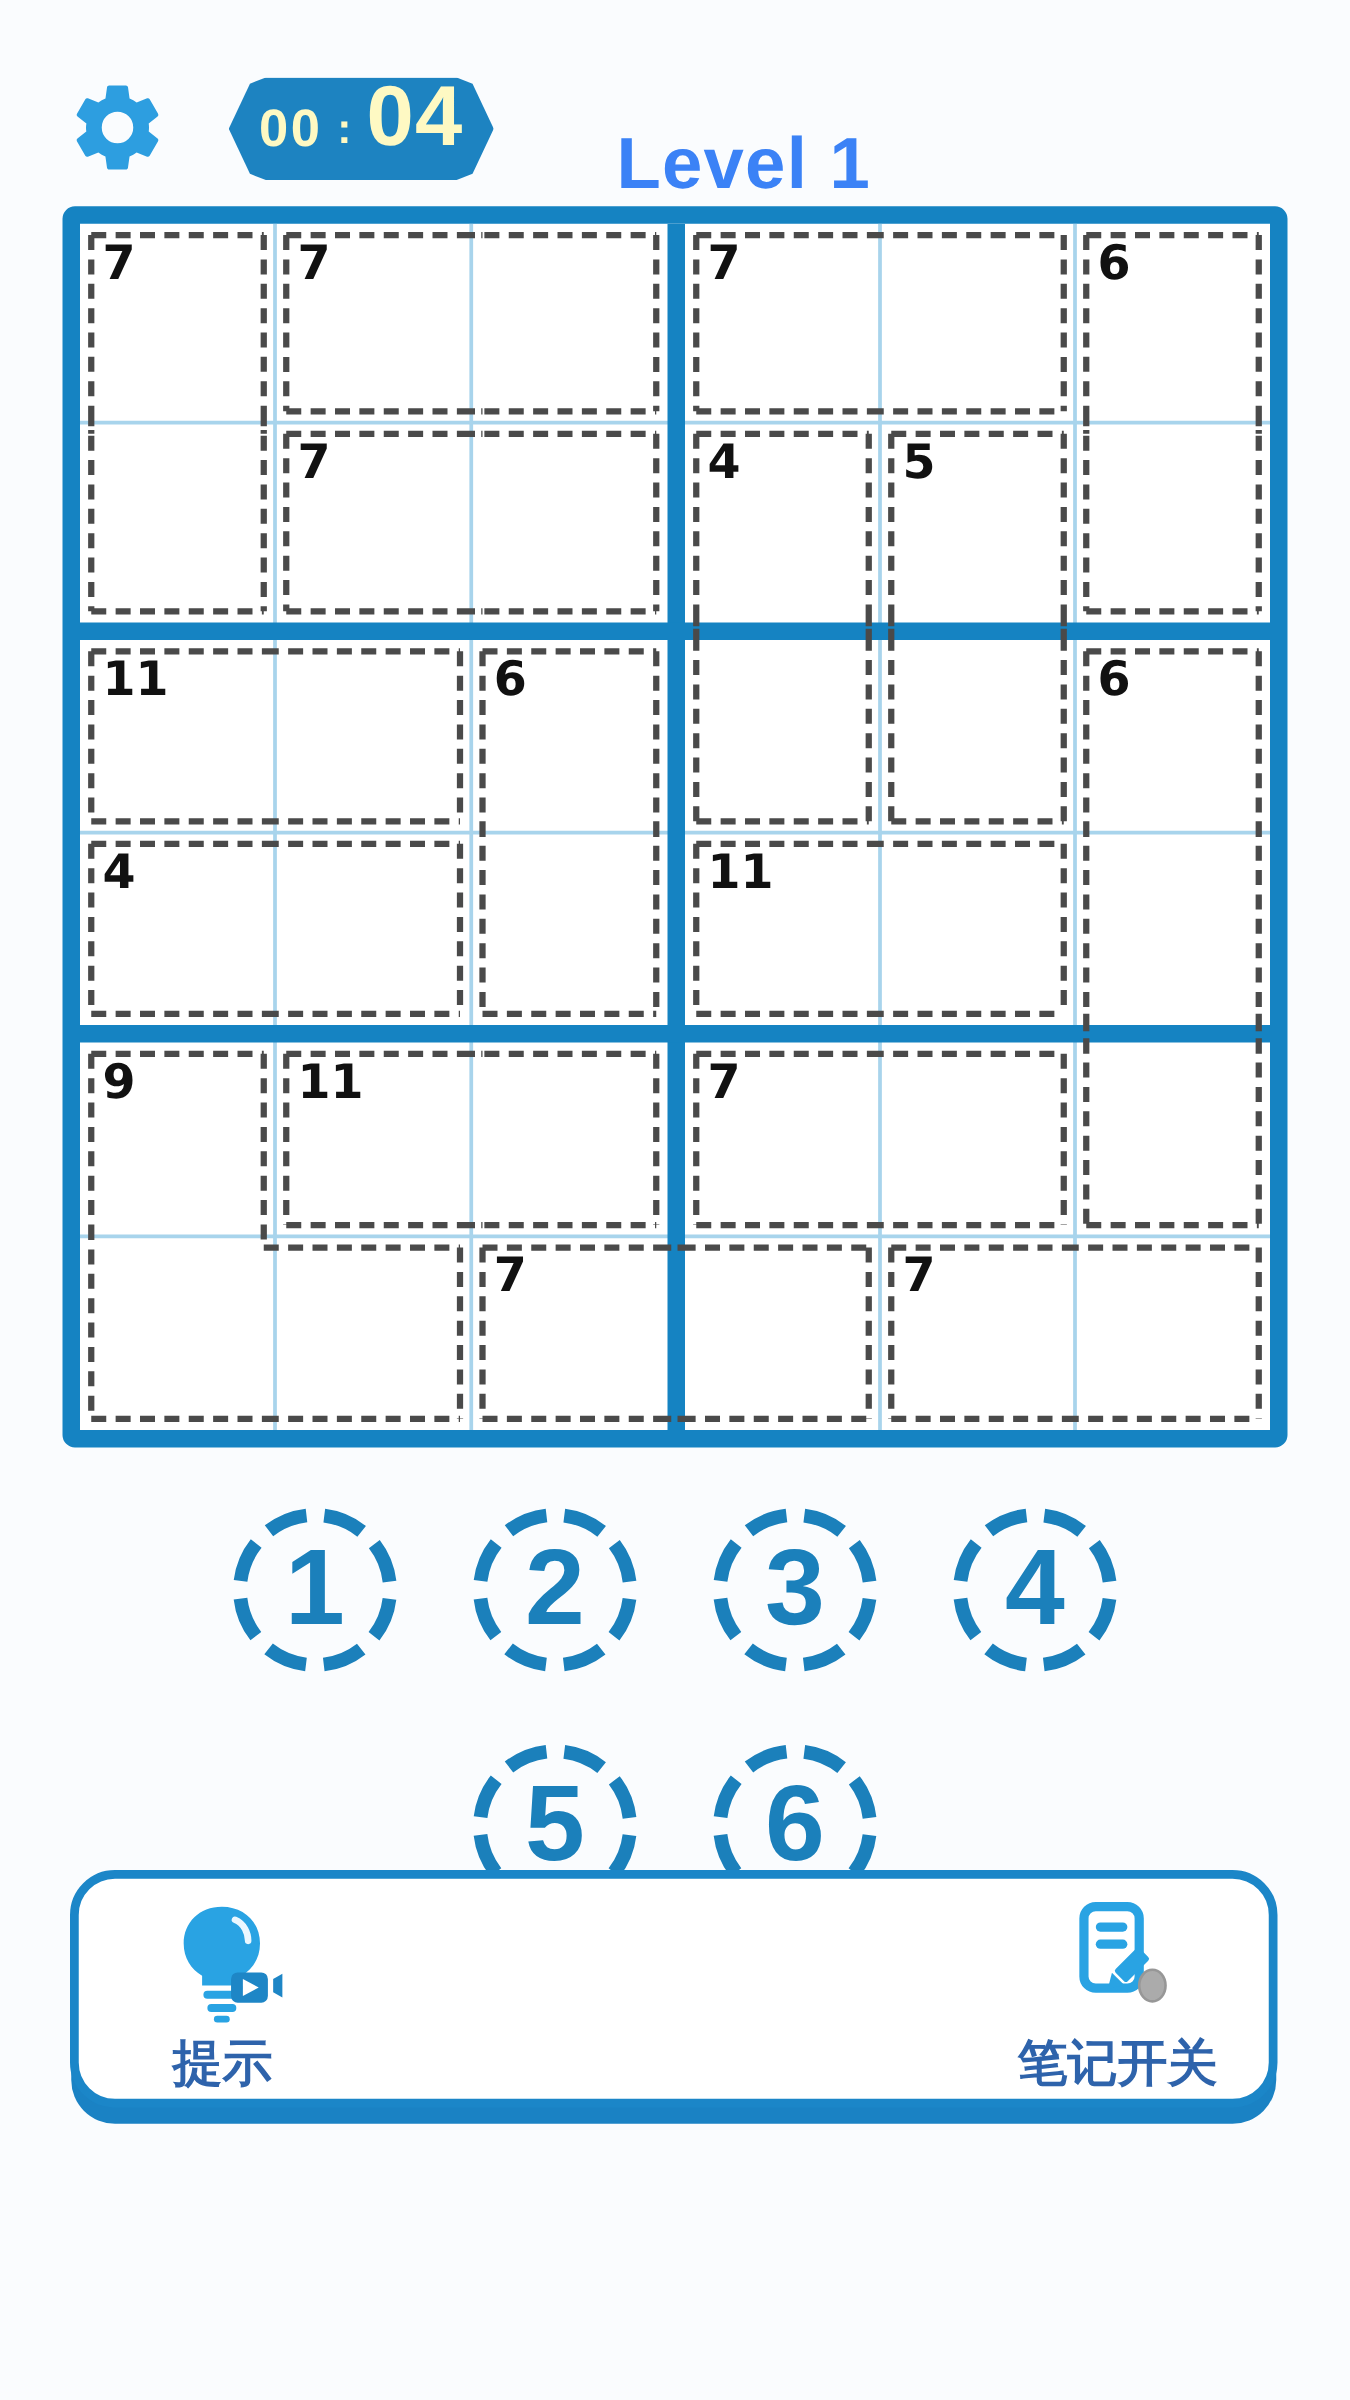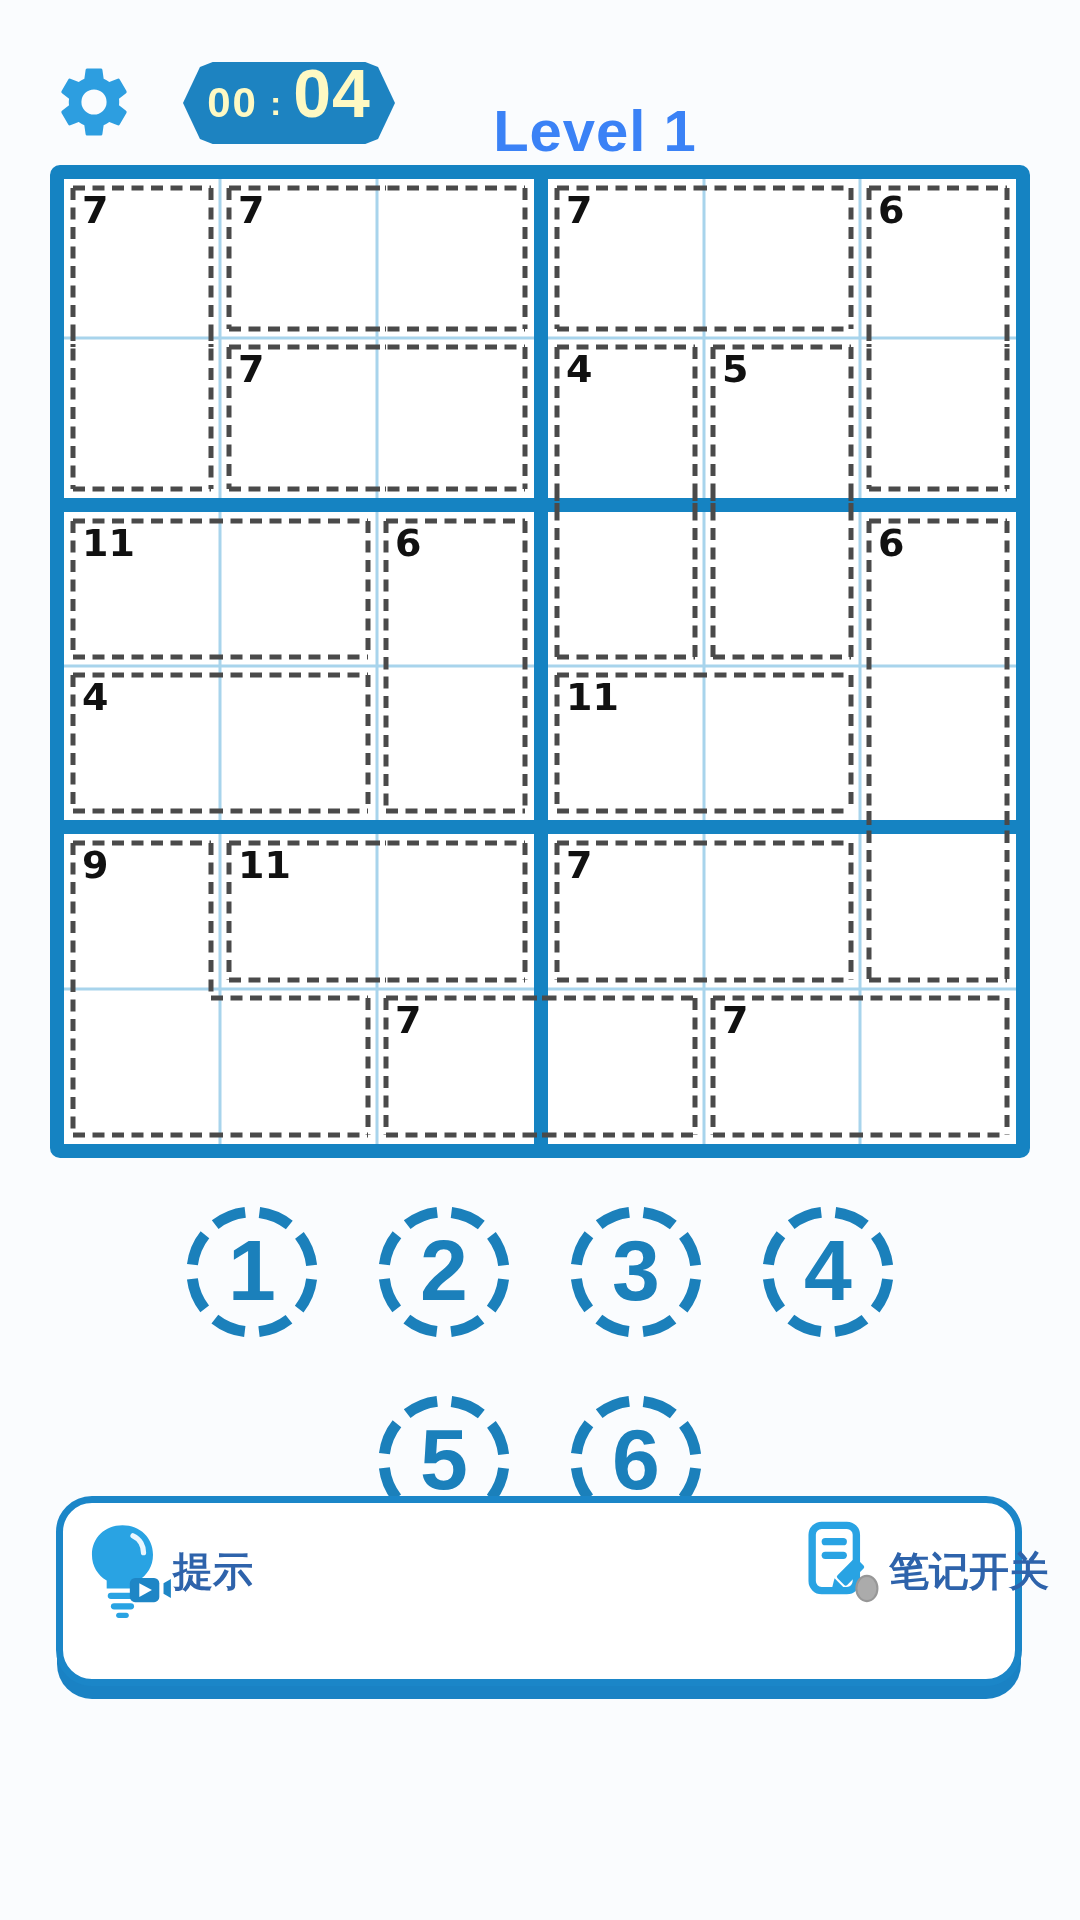--- a/index.html
+++ b/index.html
@@ -34,21 +34,21 @@
   .num-btn{width:134px;height:134px;position:relative;background:none;border:none;padding:0;cursor:pointer}
   .num-btn svg{position:absolute;inset:0;width:134px;height:134px}
   .num-btn .num-val{position:absolute;inset:0;display:flex;align-items:center;justify-content:center;
     font-size:86px;font-weight:bold;color:#1b80bb;padding-bottom:4px}
 
   
   .toolbar{position:absolute;left:56px;top:1496px;width:966px;height:190px;box-sizing:border-box;
     background:#fff;border:7px solid #1b86c8;border-radius:36px;
     box-shadow:0 14px 0 -1px #1a82c4;
     display:flex;justify-content:space-between;align-items:flex-start;padding:16px 16px 0 10px}
-  .tool-item{width:210px;display:flex;flex-direction:row;align-items:center;
+  .tool-item{width:210px;display:flex;flex-direction:column;align-items:center;
     background:none;border:none;padding:0;cursor:pointer}
   .tool-item svg{width:100px;height:100px;display:block}
   .tool-label{margin-top:4px;font-size:40px;font-weight:bold;color:#2e63ab;white-space:nowrap}
 </style>
 </head>
 <body>
 
 <button class="settings-btn">
   <span>
     <svg viewBox="0 0 24 24">

